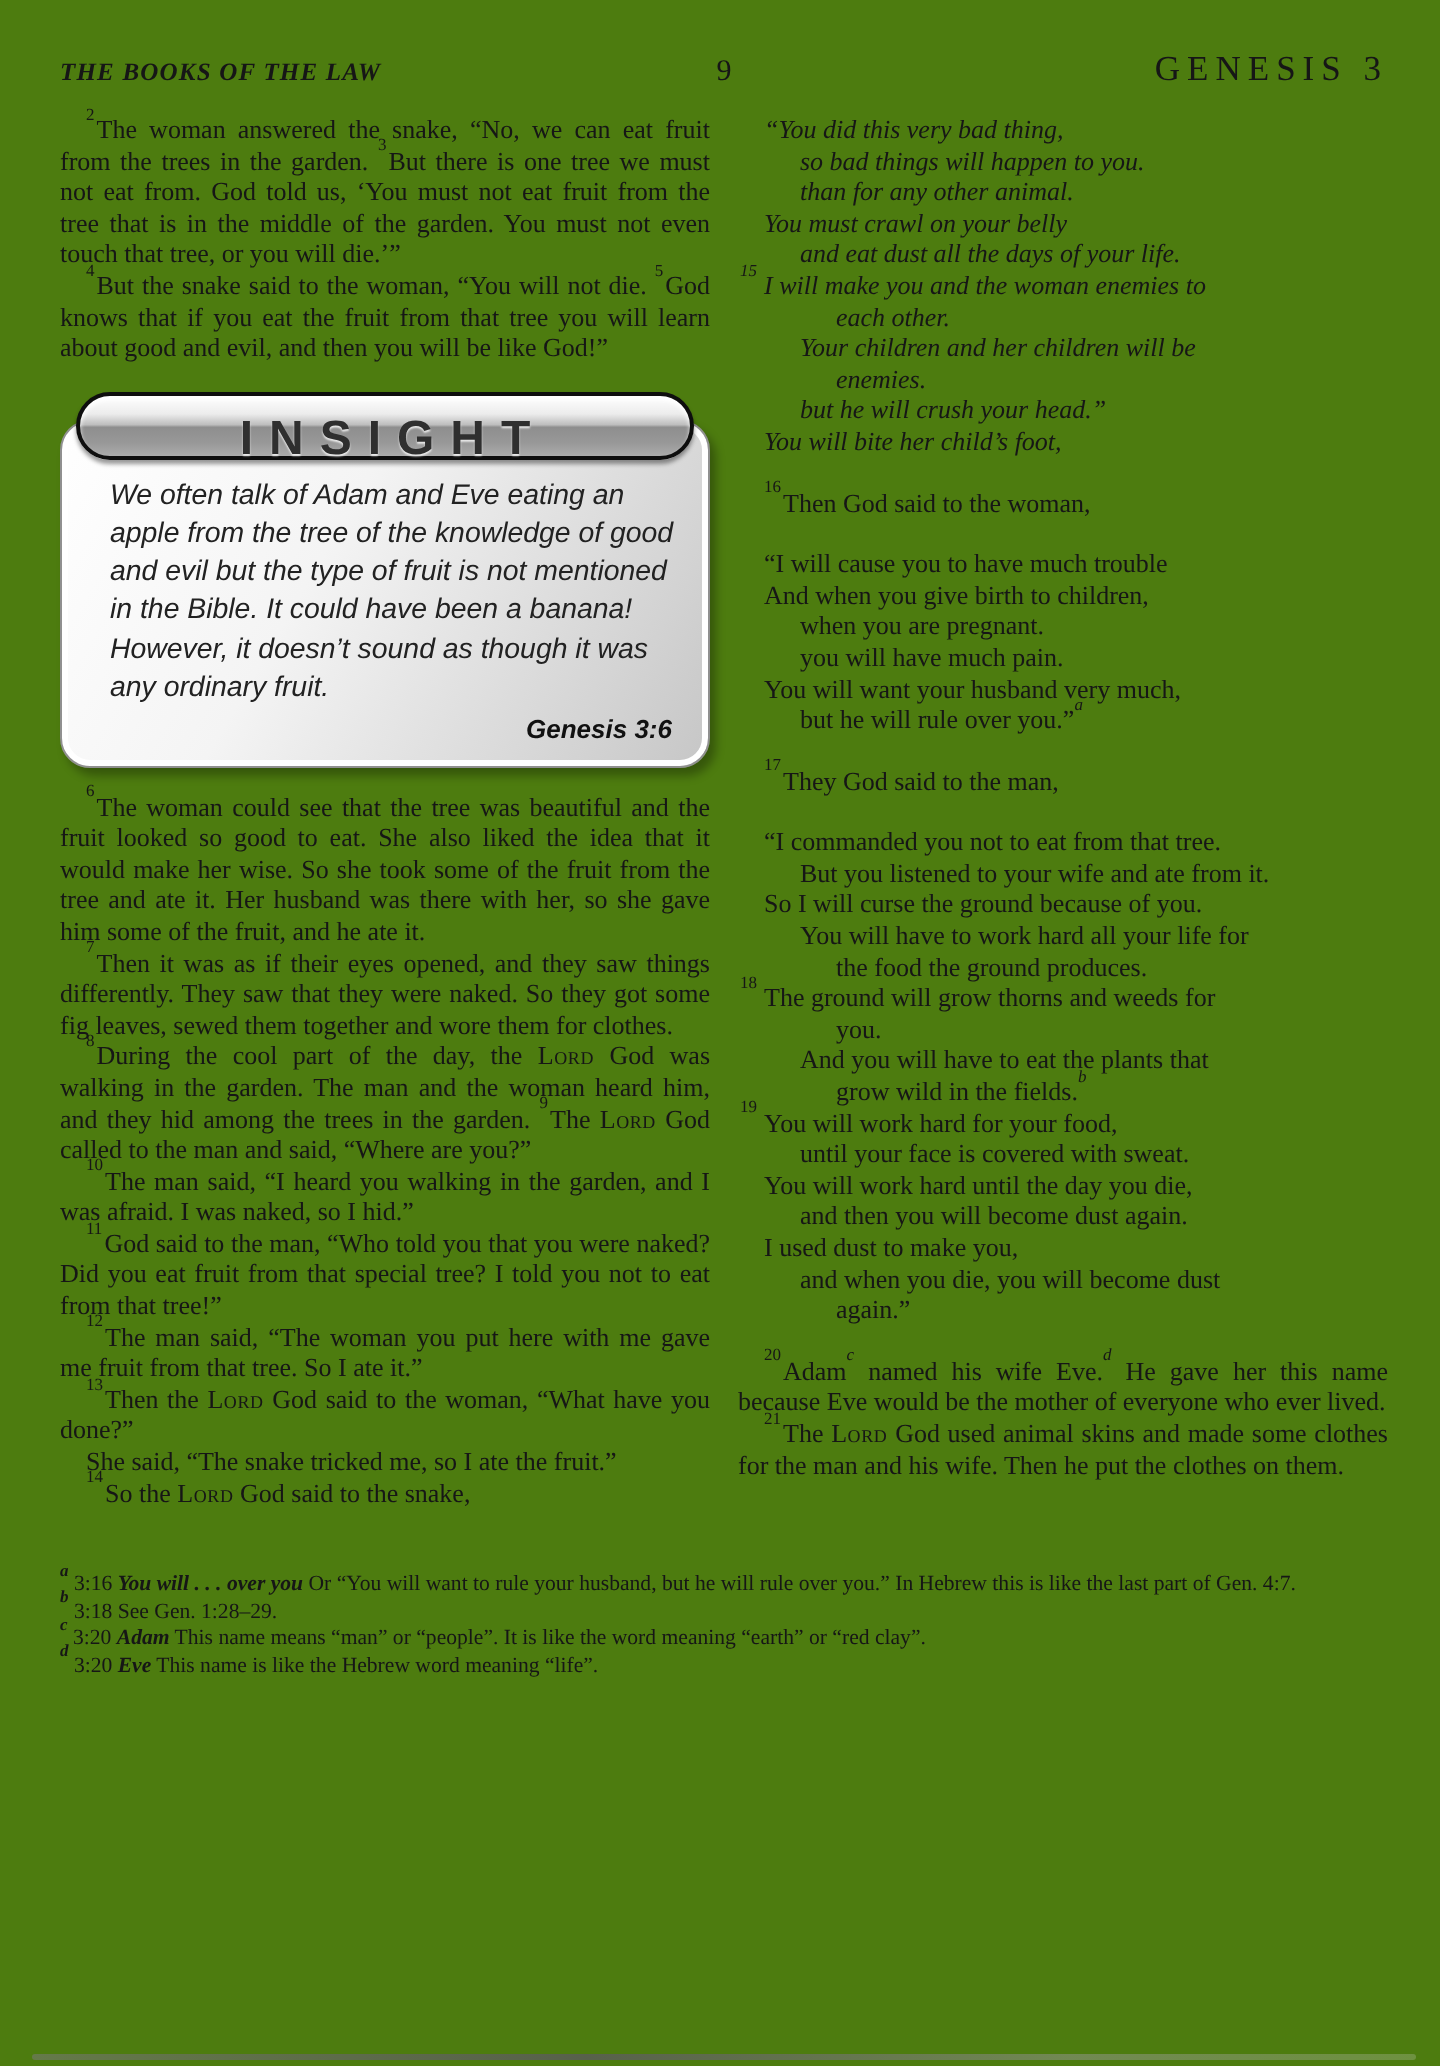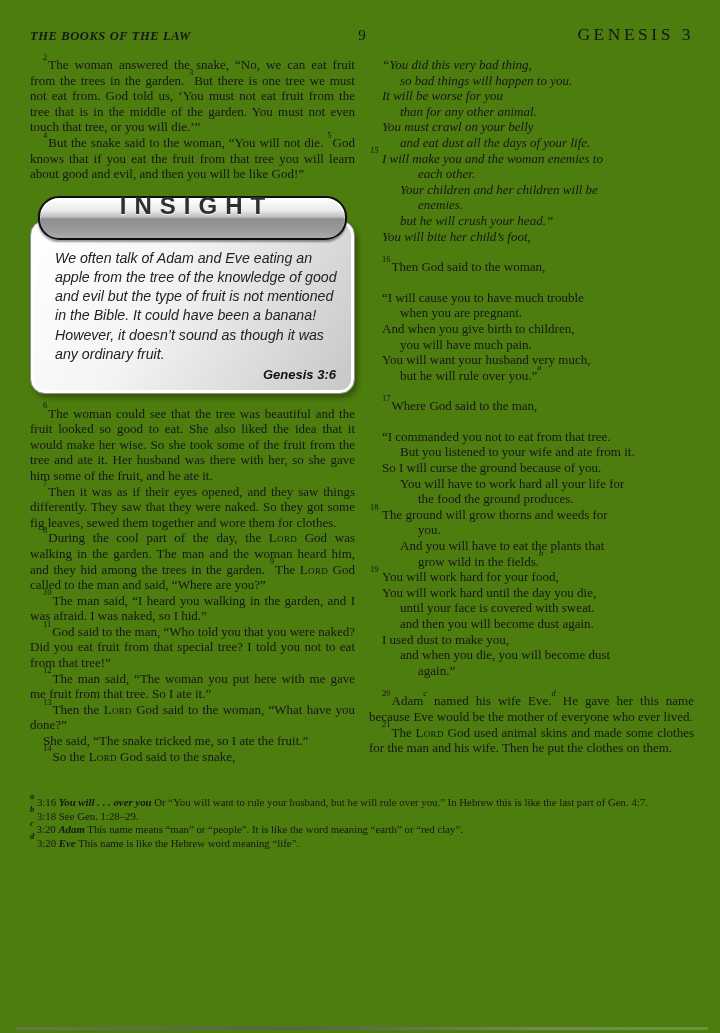--- a/index.html
+++ b/index.html
@@ -22,22 +22,22 @@
 
   .poem{margin:15px 0;}
   .col .poem:first-child{margin-top:0;font-style:italic;}
   .pline{padding-left:13px;}
   .pline.ind1{padding-left:31px;}
   .pline.ind2{padding-left:49px;}
   .poem sup.v{display:inline-block;width:12px;margin-left:-12px;padding-right:0;text-align:left;}
 
   
   .insight{margin:14px 0 12px 0;}
-  .insight-pill{position:relative;z-index:2;width:95%;height:44px;margin:0 auto;box-sizing:border-box;
-        border:2px solid #0e0e0e;border-radius:21px;display:flex;align-items:flex-start;justify-content:center;
+  .insight-pill{position:relative;z-index:2;width:95%;height:34px;margin:0 auto;box-sizing:border-box;
+        border:2px solid #0e0e0e;border-radius:21px;display:flex;align-items:flex-end;justify-content:center;
         background:linear-gradient(180deg,#ffffff 0%,#ececec 30%,#bdbdbd 48%,#8e8e8e 52%,#989898 78%,#ababab 100%);
         box-shadow:0 2px 2px rgba(0,0,0,.4), inset 0 2px 2px rgba(255,255,255,.9);}
   .insight-title{font-family:"Liberation Sans",sans-serif;font-weight:bold;font-size:24px;
         letter-spacing:8px;padding-left:8px;color:#2f2f2f;text-shadow:0 1px 1px rgba(255,255,255,.8);}
   .insight-body{position:relative;z-index:1;margin-top:-20px;border:1px solid #909090;border-radius:15px;
         background:linear-gradient(120deg,#ffffff 0%,#f4f4f4 40%,#d2d2d2 85%,#c6c6c6 100%);
         box-shadow:inset 0 0 0 3px #ffffff, 3px 4px 5px rgba(0,0,0,.30);
         padding:28px 16px 10px 24px;}
   .itext{margin:0;font-family:"Liberation Sans",sans-serif;font-style:italic;font-size:14.2px;line-height:19.2px;color:#222;}
   .iref{margin:3px 2px 0 0;text-align:right;font-family:"Liberation Sans",sans-serif;font-style:italic;font-weight:bold;font-size:13px;color:#111;}
@@ -82,54 +82,53 @@
         <p class="prose"><sup class="v">11</sup><span class="t">God said to the man, “Who told you that you were naked? Did you eat fruit from that special tree? I told you not to eat from that tree!”</span></p>
         <p class="prose"><sup class="v">12</sup><span class="t">The man said, “The woman you put here with me gave me fruit from that tree. So I ate it.”</span></p>
         <p class="prose"><sup class="v">13</sup><span class="t">Then the </span><span class="sc">Lord</span><span class="t"> God said to the woman, “What have you done?”</span></p>
         <p class="prose"><span class="t">She said, “The snake tricked me, so I ate the fruit.”</span></p>
         <p class="prose"><sup class="v">14</sup><span class="t">So the </span><span class="sc">Lord</span><span class="t"> God said to the snake,</span></p>
       </div>
     <div class="col" id="col-right">
         <div class="poem">
           <div class="pline ind0"><span class="t">“You did this very bad thing,</span></div>
           <div class="pline ind1"><span class="t">so bad things will happen to you.</span></div>
-          <div class="pline ind0"><span class="t">It will be worse for you</span></div>
           <div class="pline ind1"><span class="t">than for any other animal.</span></div>
           <div class="pline ind0"><span class="t">You must crawl on your belly</span></div>
           <div class="pline ind1"><span class="t">and eat dust all the days of your life.</span></div>
           <div class="pline ind0"><sup class="v">15</sup><span class="t">I will make you and the woman enemies to</span></div>
           <div class="pline ind2"><span class="t">each other.</span></div>
           <div class="pline ind1"><span class="t">Your children and her children will be</span></div>
           <div class="pline ind2"><span class="t">enemies.</span></div>
           <div class="pline ind1"><span class="t">but he will crush your head.”</span></div>
           <div class="pline ind0"><span class="t">You will bite her child’s foot,</span></div>
         </div>
         <p class="prose"><sup class="v">16</sup><span class="t">Then God said to the woman,</span></p>
         <div class="poem">
           <div class="pline ind0"><span class="t">“I will cause you to have much trouble</span></div>
+          <div class="pline ind0"><span class="t">And when you give birth to children,</span></div>
           <div class="pline ind1"><span class="t">when you are pregnant.</span></div>
-          <div class="pline ind0"><span class="t">And when you give birth to children,</span></div>
           <div class="pline ind1"><span class="t">you will have much pain.</span></div>
           <div class="pline ind0"><span class="t">You will want your husband very much,</span></div>
           <div class="pline ind1"><span class="t">but he will rule over you.”</span><sup class="f">a</sup></div>
         </div>
-        <p class="prose"><sup class="v">17</sup><span class="t">Where God said to the man,</span></p>
+        <p class="prose"><sup class="v">17</sup><span class="t">They God said to the man,</span></p>
         <div class="poem">
           <div class="pline ind0"><span class="t">“I commanded you not to eat from that tree.</span></div>
           <div class="pline ind1"><span class="t">But you listened to your wife and ate from it.</span></div>
           <div class="pline ind0"><span class="t">So I will curse the ground because of you.</span></div>
           <div class="pline ind1"><span class="t">You will have to work hard all your life for</span></div>
           <div class="pline ind2"><span class="t">the food the ground produces.</span></div>
           <div class="pline ind0"><sup class="v">18</sup><span class="t">The ground will grow thorns and weeds for</span></div>
           <div class="pline ind2"><span class="t">you.</span></div>
           <div class="pline ind1"><span class="t">And you will have to eat the plants that</span></div>
           <div class="pline ind2"><span class="t">grow wild in the fields.</span><sup class="f">b</sup></div>
           <div class="pline ind0"><sup class="v">19</sup><span class="t">You will work hard for your food,</span></div>
+          <div class="pline ind1"><span class="t">until your face is covered with sweat.</span></div>
           <div class="pline ind0"><span class="t">You will work hard until the day you die,</span></div>
-          <div class="pline ind1"><span class="t">until your face is covered with sweat.</span></div>
           <div class="pline ind1"><span class="t">and then you will become dust again.</span></div>
           <div class="pline ind0"><span class="t">I used dust to make you,</span></div>
           <div class="pline ind1"><span class="t">and when you die, you will become dust</span></div>
           <div class="pline ind2"><span class="t">again.”</span></div>
         </div>
         <p class="prose"><sup class="v">20</sup><span class="t">Adam</span><sup class="f">c</sup><span class="t"> named his wife Eve.</span><sup class="f">d</sup><span class="t"> He gave her this name because Eve would be the mother of everyone who ever lived.</span></p>
         <p class="prose"><sup class="v">21</sup><span class="t">The </span><span class="sc">Lord</span><span class="t"> God used animal skins and made some clothes for the man and his wife. Then he put the clothes on them.</span></p>
       </div>
   </main>
 

